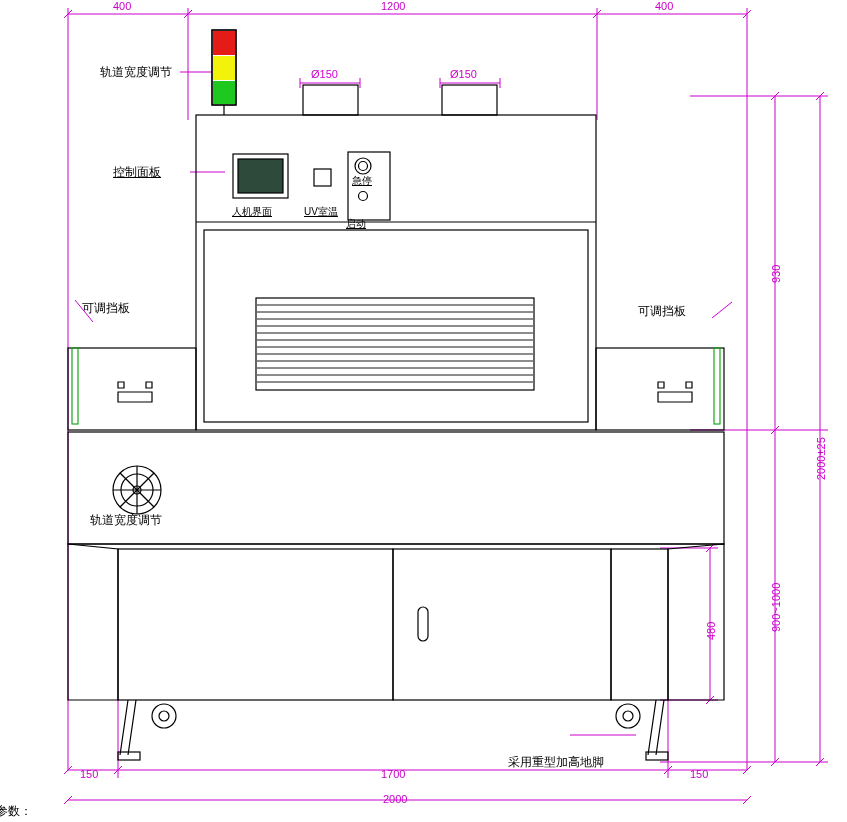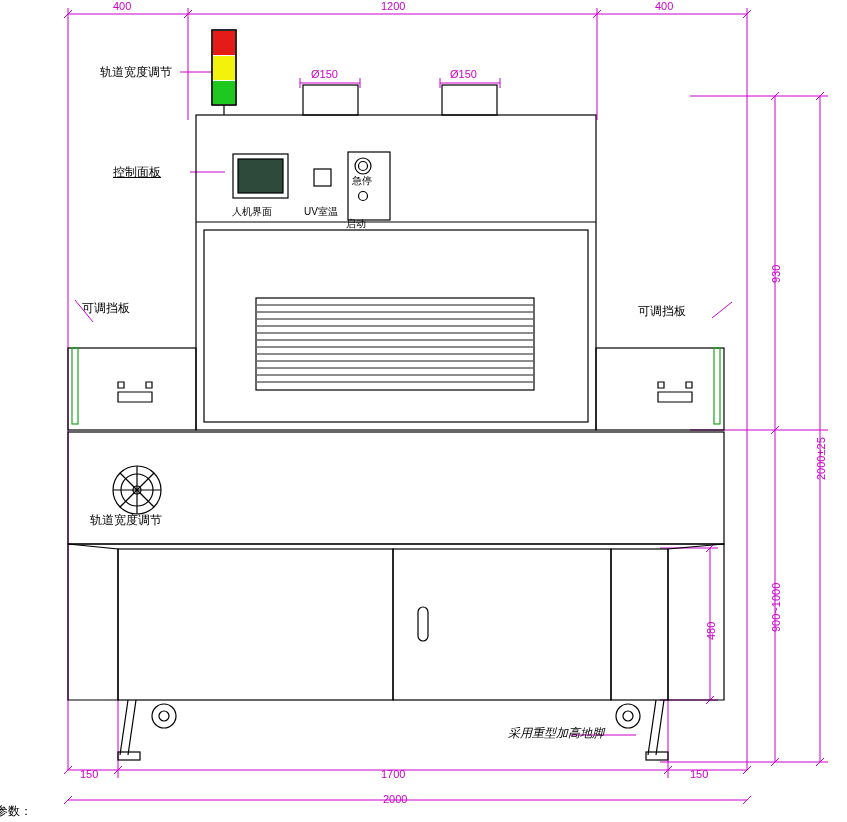--- a/index.html
+++ b/index.html
@@ -3,21 +3,21 @@
 <meta charset="utf-8">
 <style>
   html,body{margin:0;padding:0;background:#ffffff;}
   body{width:847px;height:822px;position:relative;overflow:hidden;
        font-family:"Liberation Sans","DejaVu Sans",sans-serif;}
   #stage{position:absolute;left:0;top:0;width:847px;height:808px;}
   svg{position:absolute;left:0;top:0;}
   .lbl{position:absolute;white-space:nowrap;font-size:12px;color:#000;}
   .dimtxt{position:absolute;white-space:nowrap;font-size:11px;color:#cc00cc;}
   .vert{transform:rotate(-90deg);transform-origin:left top;}
-  .sm{font-size:10px;}
+  .sm{font-size:10px;text-decoration:underline;}
 </style>
 </head>
 <body>
 
 <div id="stage">
 
   <svg width="847" height="822">
 
     <g stroke="#cc00cc" stroke-width="1" fill="none">
 
@@ -177,21 +177,21 @@
   <div class="dimtxt" style="left:80px;top:768px;">150</div>
   <div class="dimtxt" style="left:381px;top:768px;">1700</div>
   <div class="dimtxt" style="left:690px;top:768px;">150</div>
   <div class="dimtxt" style="left:383px;top:793px;text-align:right;">2000</div>
 
   <div class="lbl" style="left:100px;top:64px;">轨道宽度调节</div>
   <div class="lbl" style="left:113px;top:164px;text-decoration:underline;">控制面板</div>
   <div class="lbl" style="left:82px;top:300px;">可调挡板</div>
   <div class="lbl" style="left:638px;top:303px;">可调挡板</div>
   <div class="lbl" style="left:90px;top:512px;">轨道宽度调节</div>
-  <div class="lbl" style="left:508px;top:725px;font-style:italic;">采用重型加高地脚</div>
+  <div class="lbl" style="left:508px;top:754px;">采用重型加高地脚</div>
 
   <div class="lbl sm" style="left:232px;top:205px;">人机界面</div>
   <div class="lbl sm" style="left:304px;top:205px;">UV室温</div>
   <div class="lbl sm" style="left:352px;top:174px;">急停</div>
   <div class="lbl sm" style="left:346px;top:205px;margin-top:12px;">启动</div>
 
   <div class="lbl" style="left:-4px;top:803px;">参数：</div>
 
 </div>
 

